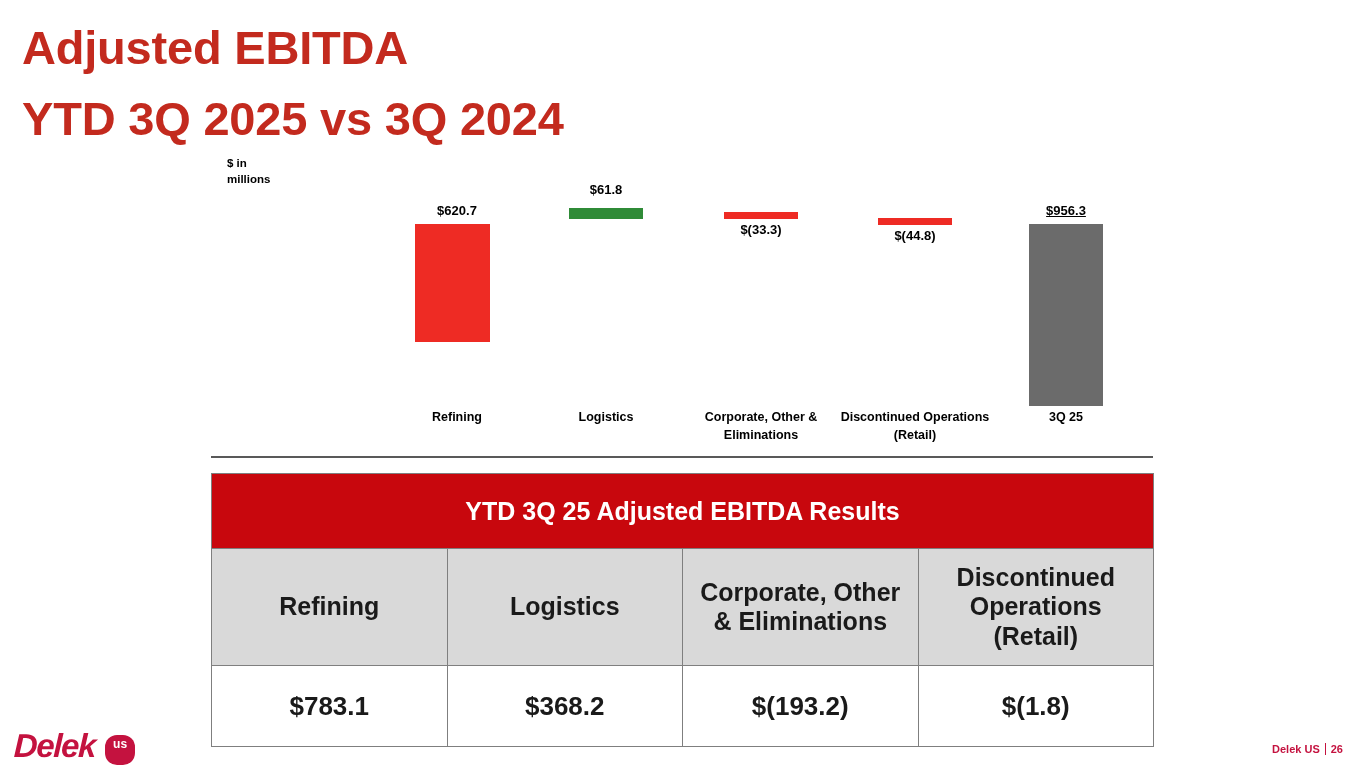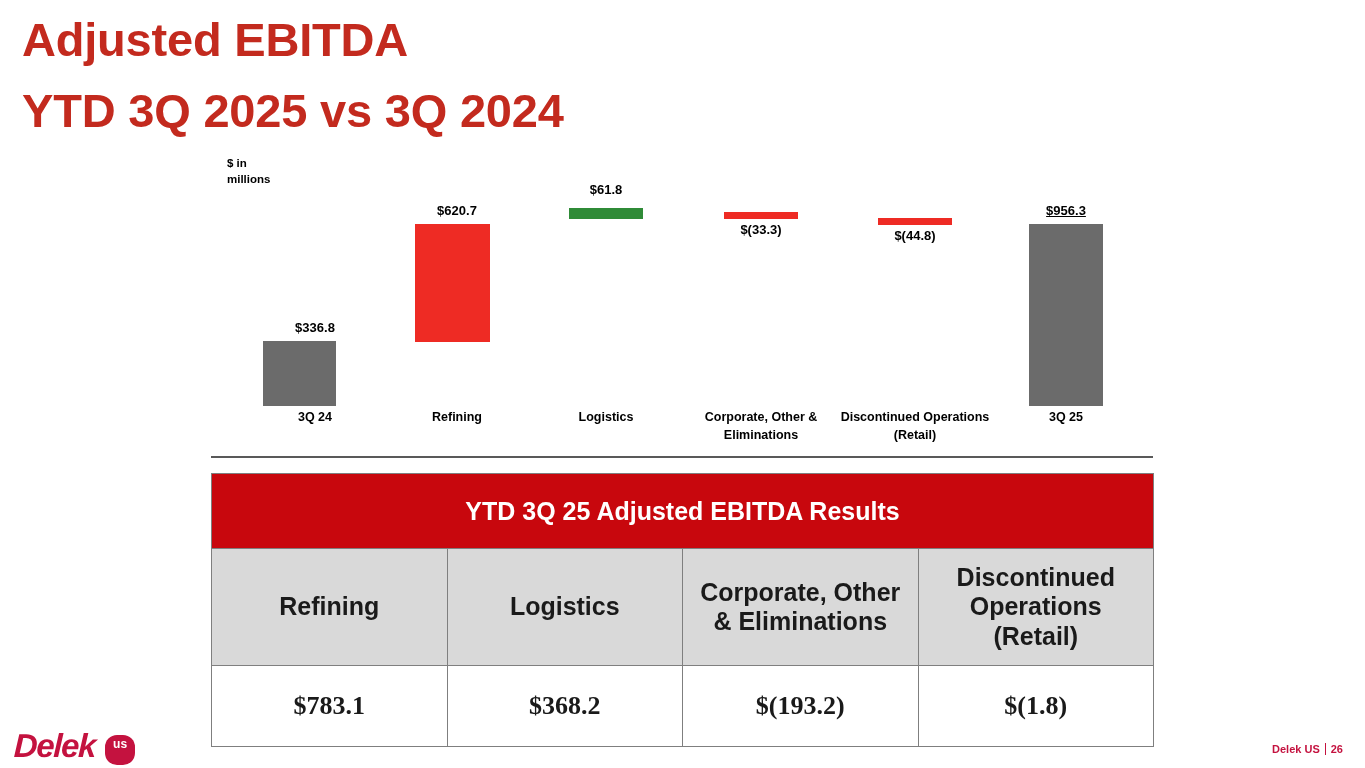--- a/index.html
+++ b/index.html
@@ -13,21 +13,21 @@
     position: relative;
     overflow: hidden;
     font-family: "Liberation Sans", sans-serif;
     color: #000000;
   }
 
   
   #slide-title {
     position: absolute;
     left: 22px;
-    top: 4px;
+    top: 12px;
     width: 900px;
     color: #c32a1e;
     font-size: 47px;
     font-weight: bold;
     line-height: 1.52;
     letter-spacing: -0.2px;
     white-space: pre-line;
   }
 
   
@@ -115,21 +115,20 @@
     height: 92px;
     line-height: 1.18;
     padding: 2px 4px;
   }
   .td-cell {
     background: #ffffff;
     color: #1a1a1a;
     font-size: 26px;
     font-weight: bold;
     height: 56px;
-    font-family: Liberation Serif, serif;
   }
 
   
   #footer-logo {
     position: absolute;
     left: 14px;
     top: 729px;
     display: flex;
     align-items: center;
     height: 34px;
@@ -176,25 +175,20 @@
 </head>
 <body>
 
 <div id="slide-title">Adjusted EBITDA
 YTD 3Q 2025 vs 3Q 2024</div>
 
 <div id="chart">
   <div id="axis-units">$ in
 millions</div>
 
-<div class="col" style="left: 52px; width: 73px;">
-      <div class="bar" style="left: 0px; width: 73px; top: 191px; height: 65px; background: rgb(107, 107, 107);"></div>
-      <div class="bar-value" style="top: 170px; left: -33px;">$336.8</div>
-      <div class="cat-label" style="left: -33px;">3Q 24</div>
-    </div>
     <div class="col" style="left: 204px; width: 75px;">
       <div class="bar" style="left: 0px; width: 75px; top: 74px; height: 118px; background: rgb(238, 43, 36);"></div>
       <div class="bar-value" style="top: 53px; left: -43px;">$620.7</div>
       <div class="cat-label" style="left: -43px;">Refining</div>
     </div>
     <div class="col" style="left: 358px; width: 74px;">
       <div class="bar" style="left: 0px; width: 74px; top: 58px; height: 11px; background: rgb(47, 139, 55);"></div>
       <div class="bar-value" style="top: 32px; left: -48px;">$61.8</div>
       <div class="cat-label" style="left: -48px;">Logistics</div>
     </div>

